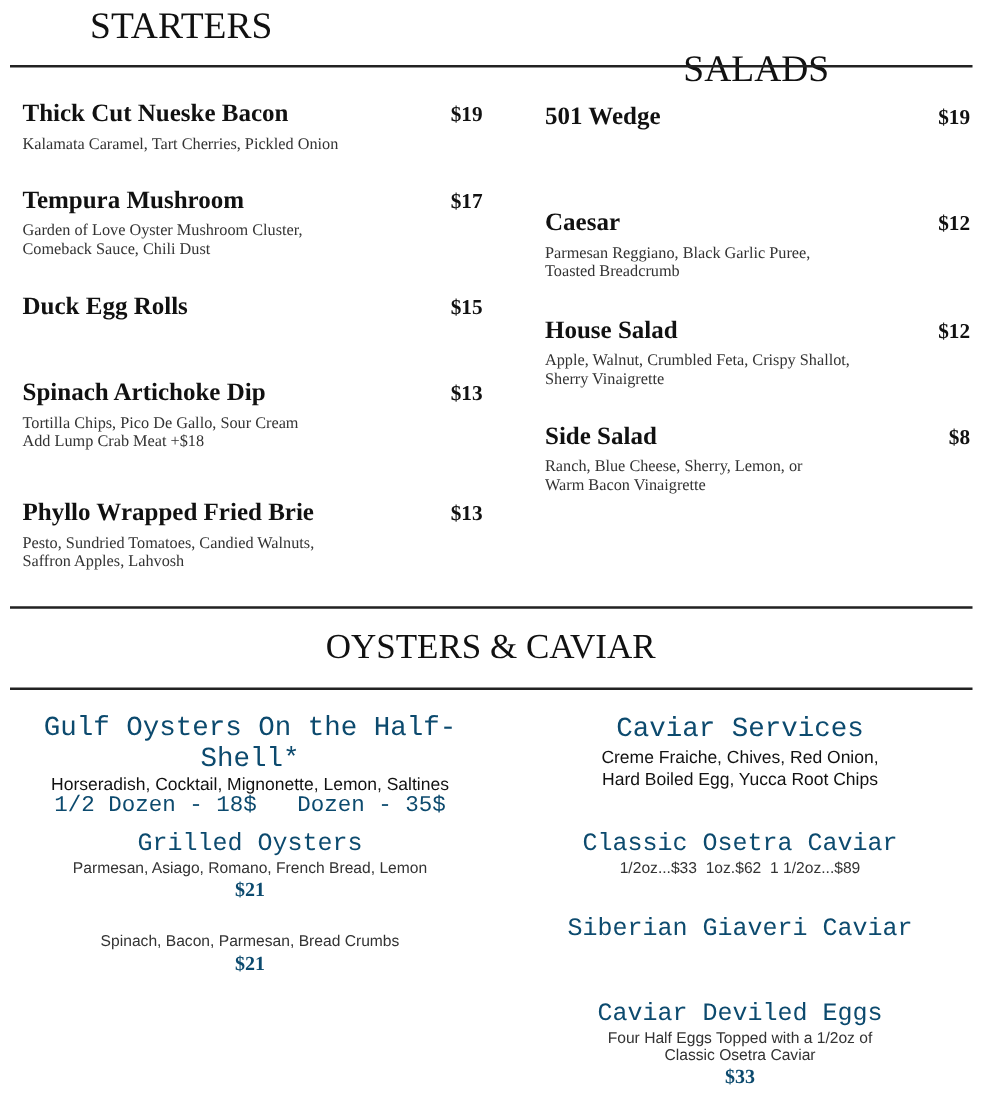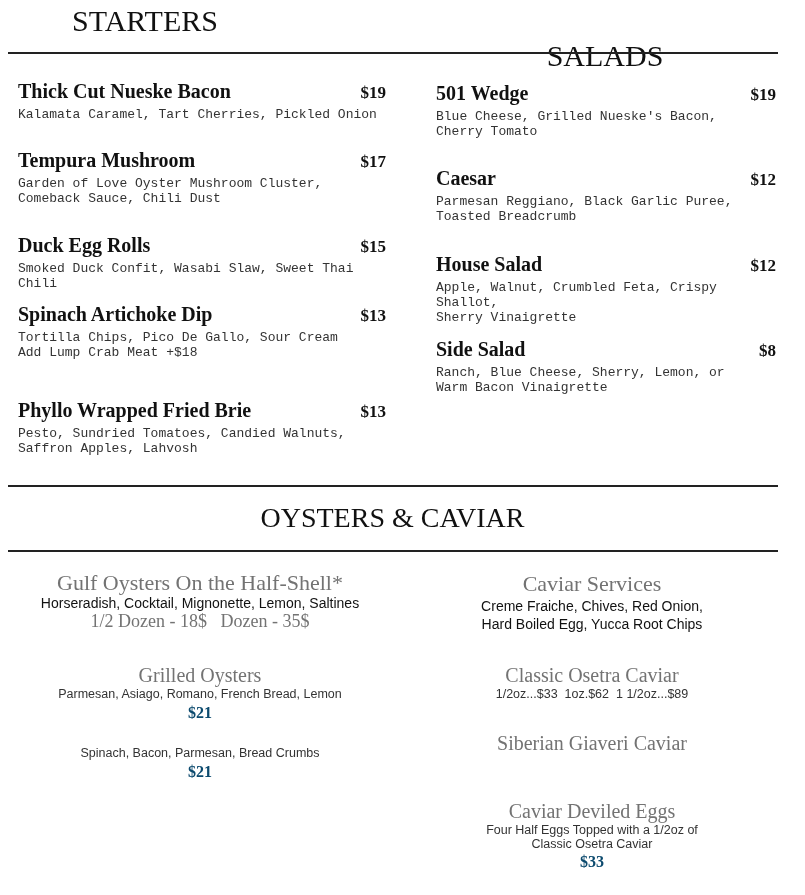--- a/index.html
+++ b/index.html
@@ -4,23 +4,23 @@
 <style>
   html, body { margin: 0; padding: 0; background: #ffffff; }
   body { width: 805px; height: 895px; position: relative; overflow: hidden; color: #111; }
   .col { position: absolute; }
   .sec-title { font-family: "Liberation Serif", serif; font-size: 29px; font-weight: normal; text-align: center; letter-spacing: 0px; margin: 0; line-height: 1; color: #111; }
   .rule { position: absolute; height: 2px; background: #222; }
   .item { position: absolute; }
   .item-head { display: flex; justify-content: space-between; align-items: baseline; }
   .item-name { font-family: "Liberation Serif", serif; font-weight: bold; font-size: 20px; color: #111; text-align: right; }
   .item-price { font-family: "Liberation Serif", serif; font-weight: bold; font-size: 17px; color: #111; }
-  .item-desc { font-family: Liberation Mono, monospace; font-size: 13px; color: #333; line-height: 15px; margin-top: 4px; white-space: pre-line; }
+  .item-desc { font-family: Liberation Serif, serif; font-size: 13px; color: #333; line-height: 15px; margin-top: 4px; white-space: pre-line; }
   .c-item { position: absolute; text-align: center; }
-  .c-name { font-family: Liberation Serif, serif; font-size: 20px; color: #737373; }
+  .c-name { font-family: Liberation Mono, monospace; font-size: 20px; color: #0c4a6e; }
   .c-desc { font-family: "Liberation Sans", sans-serif; font-size: 12.5px; color: #333; line-height: 15px; white-space: pre-line; }
   .c-price { font-family: "Liberation Serif", serif; font-weight: bold; font-size: 16px; color: #0c4a6e; margin-top: 2px; }
 </style>
 </head>
 <body>
 
 <div class="col" style="left:0; top:0; width:400px; height:470px;padding-left:13px;">
   <h2 class="sec-title" style="position:absolute; left:0; width:290px; top:6px; font-size:30px;">STARTERS</h2>
 </div>
 <div class="rule" style="left:8px; width:392px; top:52px;"></div>
@@ -38,21 +38,20 @@
       <span class="item-price">$17</span>
     </div>
   <div class="item-desc">Garden of Love Oyster Mushroom Cluster,
 Comeback Sauce, Chili Dust</div>
 </div>
 <div class="item" style="left:18px; top:234px; width:368px;">
   <div class="item-head">
       <span class="item-name">Duck Egg Rolls</span>
       <span class="item-price">$15</span>
     </div>
-  <div class="item-desc">Smoked Duck Confit, Wasabi Slaw, Sweet Thai Chili</div>
 </div>
 <div class="item" style="left:18px; top:303px; width:368px;">
   <div class="item-head">
       <span class="item-name">Spinach Artichoke Dip</span>
       <span class="item-price">$13</span>
     </div>
   <div class="item-desc">Tortilla Chips, Pico De Gallo, Sour Cream
 Add Lump Crab Meat +$18</div>
 </div>
 <div class="item" style="left:18px; top:399px; width:368px;">
@@ -67,22 +66,20 @@
 <div class="col" style="left:400px; top:0; width:405px; height:470px;">
   <h2 class="sec-title" style="position:absolute; left:80px; width:250px; top:6px; font-size:30px;margin-top:35px;">SALADS</h2>
 </div>
 <div class="rule" style="left:400px; width:378px; top:52px;"></div>
 
 <div class="item" style="left:436px; top:82px; width:340px;">
   <div class="item-head">
       <span class="item-name">501 Wedge</span>
       <span class="item-price">$19</span>
     </div>
-  <div class="item-desc">Blue Cheese, Grilled Nueske's Bacon,
-Cherry Tomato</div>
 </div>
 <div class="item" style="left:436px; top:167px; width:340px;">
   <div class="item-head">
       <span class="item-name">Caesar</span>
       <span class="item-price">$12</span>
     </div>
   <div class="item-desc">Parmesan Reggiano, Black Garlic Puree,
 Toasted Breadcrumb</div>
 </div>
 <div class="item" style="left:436px; top:253px; width:340px;">

